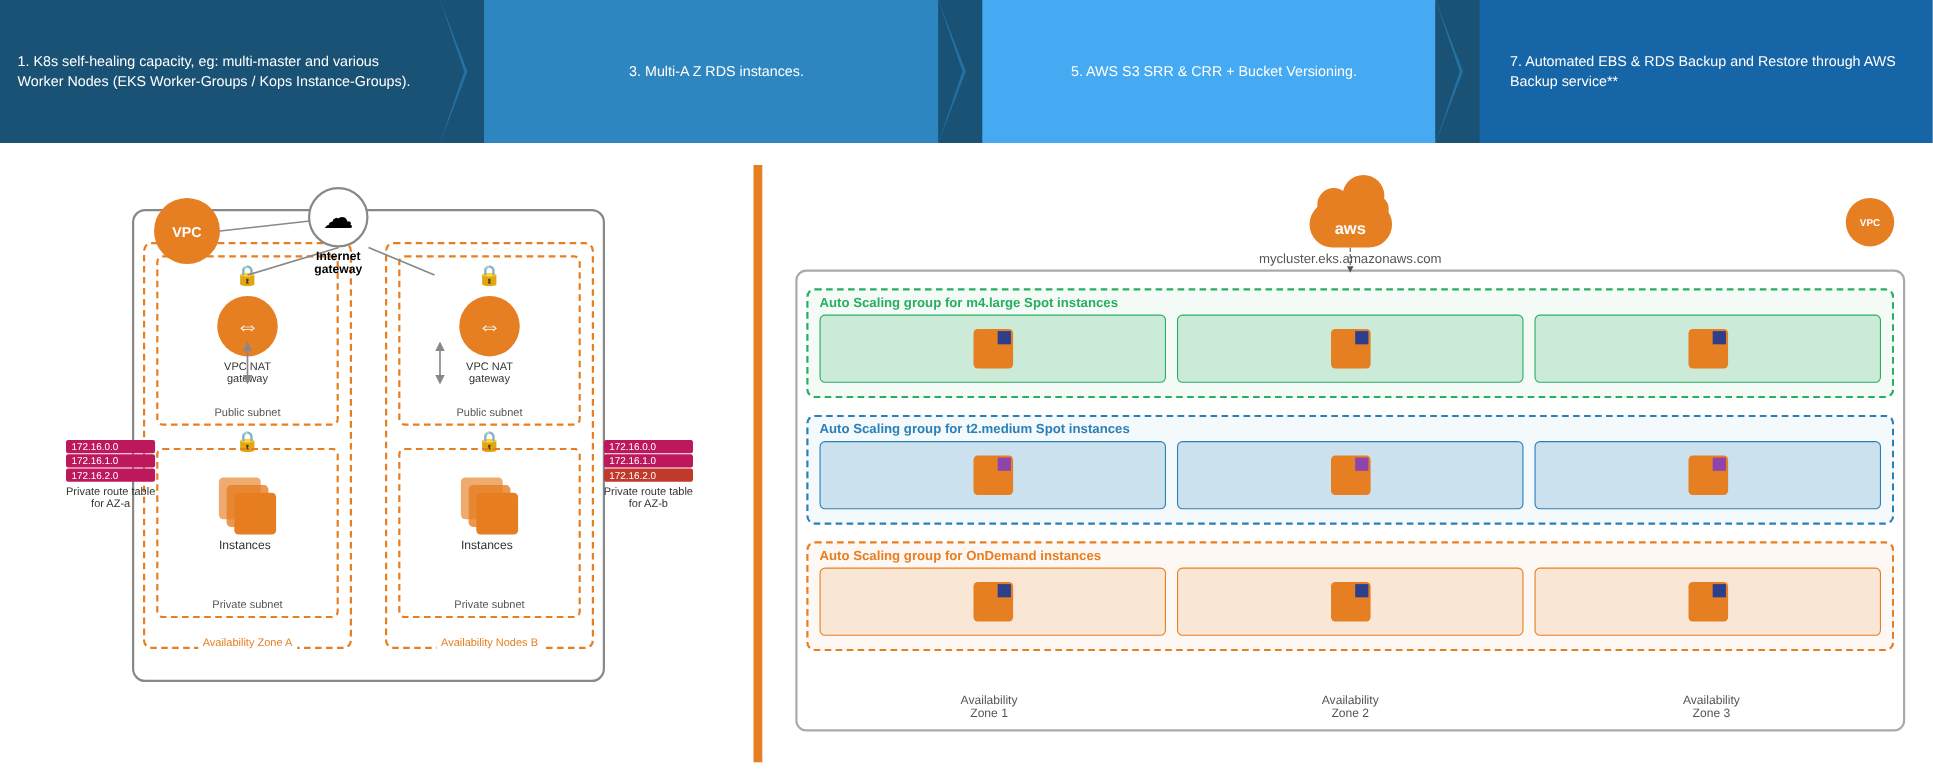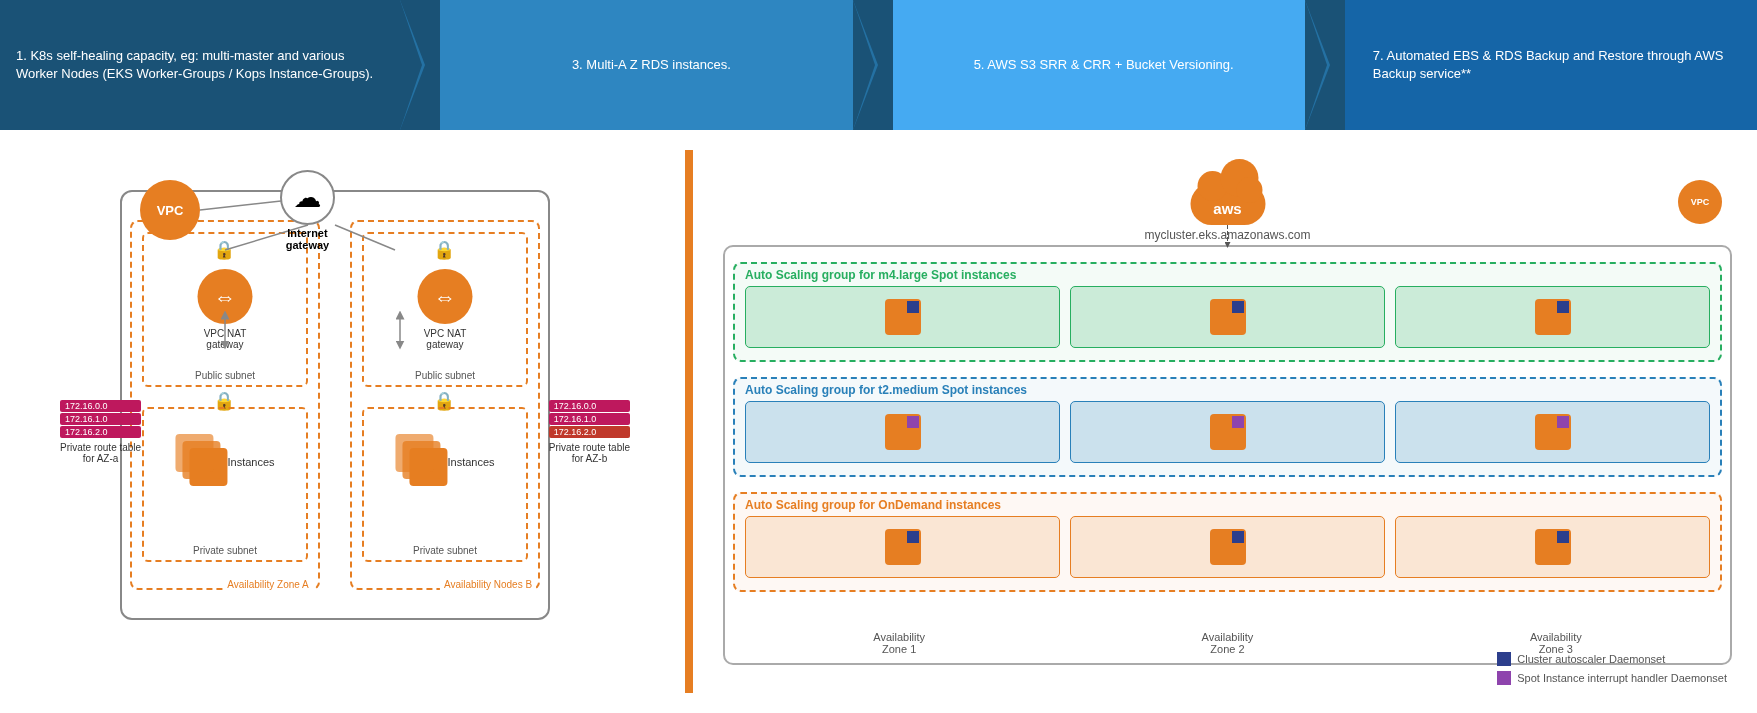--- a/index.html
+++ b/index.html
@@ -158,21 +158,20 @@
     .az-label {
       position: absolute;
       bottom: -2px;
       left: 50%;
       transform: translateX(-50%);
       font-size: 10px;
       color: #e67e22;
       background: #fff;
       padding: 0 4px;
       white-space: nowrap;
-      margin-left: 43px;
     }
 
     
     .public-subnet-box {
       position: absolute;
       top: 10px;
       left: 10px;
       right: 10px;
       height: 155px;
       border: 2px dashed #e67e22;
@@ -243,22 +242,21 @@
       white-space: nowrap;
     }
 
     
     .instances-icon {
       position: absolute;
       top: 25px;
       left: 50%;
       transform: translateX(-50%);
       display: flex;
-      flex-direction: row;
-      align-items: center;
+      flex-direction: column;
     }
     .instances-stack {
       position: relative;
       width: 52px;
       height: 52px;
     }
     .inst-rect {
       position: absolute;
       width: 38px;
       height: 38px;
@@ -557,30 +555,20 @@
       </div>
 
       <div style="position:absolute; bottom:8px; left:10px; right:10px; display:flex;">
         <div style="flex:1; text-align:center; font-size:11px; color:#555;">Availability<br>Zone 1</div>
         <div style="flex:1; text-align:center; font-size:11px; color:#555;">Availability<br>Zone 2</div>
         <div style="flex:1; text-align:center; font-size:11px; color:#555;">Availability<br>Zone 3</div>
       </div>
 
     </div>
 
-    <div style="position:absolute; bottom:8px; right:20px; display:flex; flex-direction:column; gap:5px;">
-      <div style="display:flex; align-items:center; gap:6px;">
-        <div style="width:14px;height:14px;background:#2c3e8c;flex-shrink:0;"></div>
-        <span style="font-size:11px;color:#555;">Cluster autoscaler Daemonset</span>
-      </div>
-      <div style="display:flex; align-items:center; gap:6px;">
-        <div style="width:14px;height:14px;background:#8e44ad;flex-shrink:0;"></div>
-        <span style="font-size:11px;color:#555;">Spot Instance interrupt handler Daemonset</span>
-      </div>
-    </div>
 
     <svg style="position:absolute;top:0;left:0;width:100%;height:100%;pointer-events:none;z-index:3;">
       <defs>
         <marker id="arr-r" markerWidth="6" markerHeight="6" refX="3" refY="3" orient="auto">
           <path d="M0,0 L6,3 L0,6 Z" fill="#555"></path>
         </marker>
         <marker id="arr-r2" markerWidth="6" markerHeight="6" refX="3" refY="3" orient="auto-start-reverse">
           <path d="M0,0 L6,3 L0,6 Z" fill="#555"></path>
         </marker>
       </defs>

